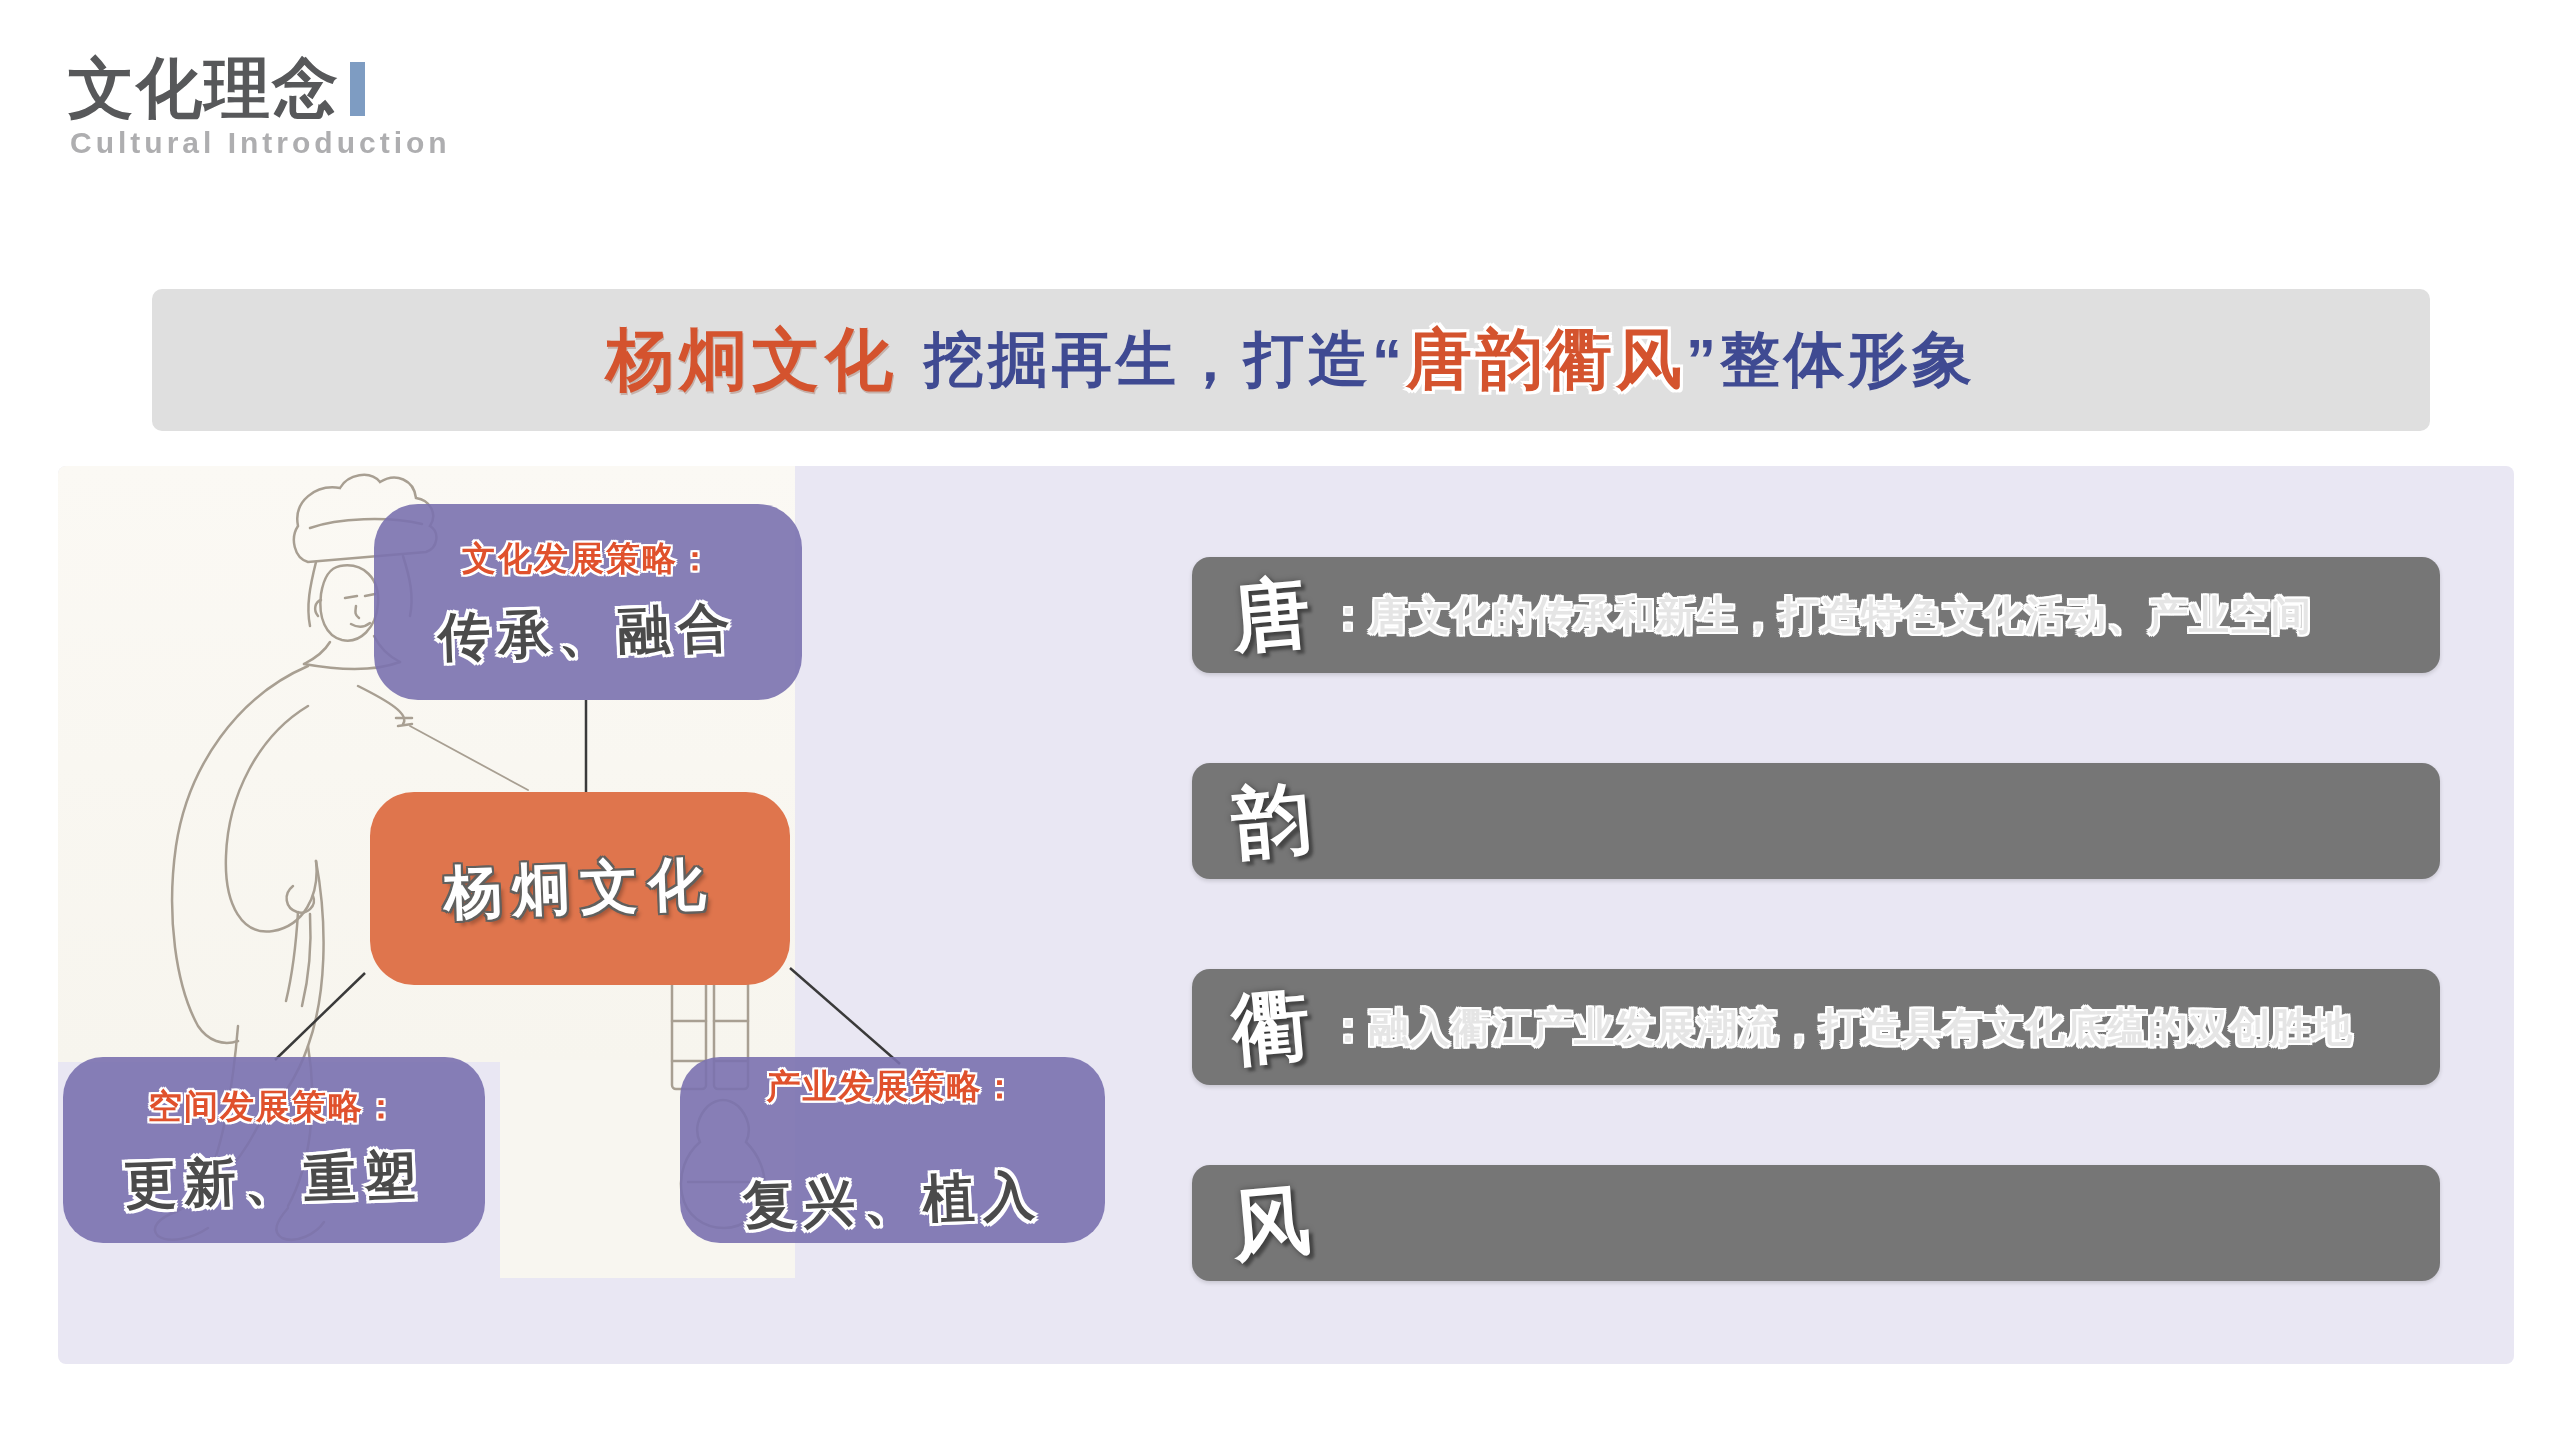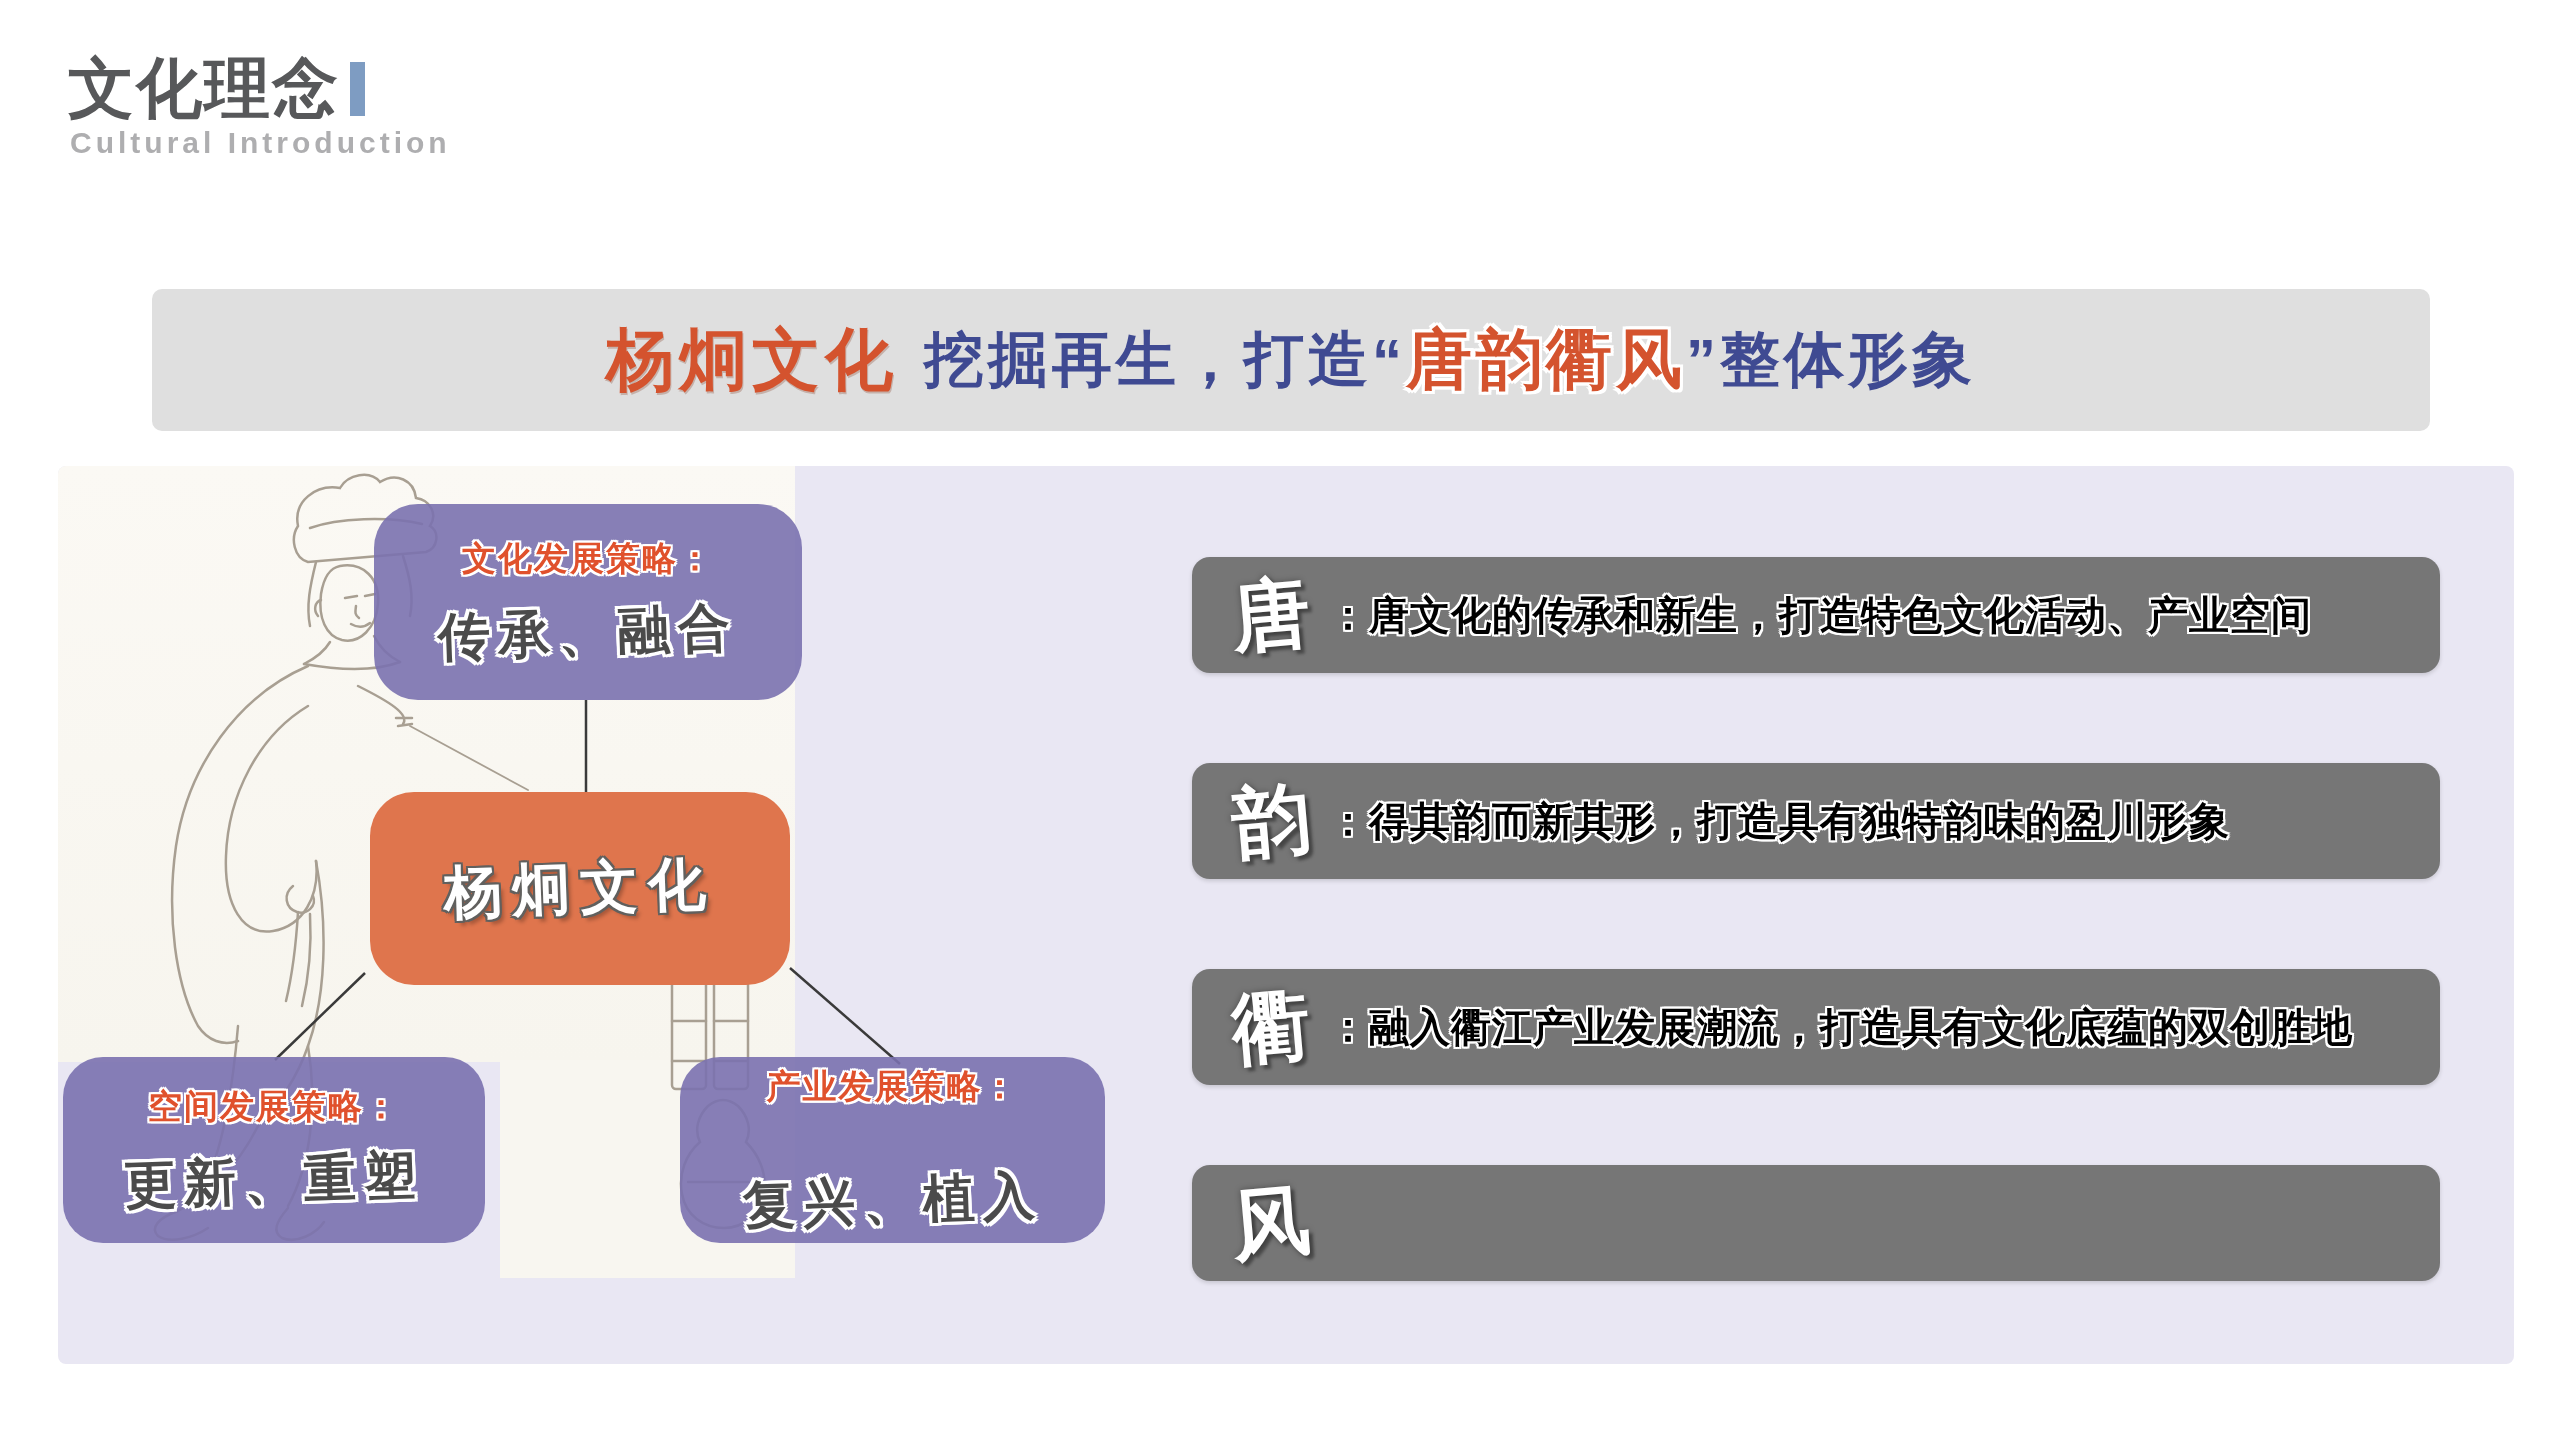--- a/index.html
+++ b/index.html
@@ -56,21 +56,21 @@
   .obox{position:absolute;left:312px;top:326px;width:420px;height:193px;z-index:2;
         background:#df754d;border-radius:44px;display:flex;align-items:center;justify-content:center;}
   .obox .val{font-size:58px;font-weight:700;color:#ffffff;letter-spacing:10px;transform:rotate(-2deg);}
 
   
   .srow{position:absolute;left:1134px;width:1248px;height:116px;z-index:2;background:#767676;
         border-radius:18px;display:flex;align-items:center;box-shadow:0 2px 4px rgba(0,0,0,0.15);}
   .schar{font-size:78px;font-weight:700;color:#ffffff;margin-left:40px;width:96px;flex:0 0 auto;
          transform:rotate(-5deg);
          text-shadow:0 0 6px rgba(0,0,0,0.35),4px 4px 3px rgba(0,0,0,0.35);}
-  .sdesc{font-size:40px;font-weight:700;color:#000000;letter-spacing:1px;white-space:nowrap;text-align:center;}
+  .sdesc{font-size:40px;font-weight:700;color:#e5e5e5;letter-spacing:1px;white-space:nowrap;text-align:center;}
 </style>
 </head>
 <body>
 
 <div class="stage">
 
   <div class="hdr">
     <span class="hdr-cn">文化理念</span>
     <span class="hdr-bar"></span>
   </div>
@@ -157,21 +157,20 @@
       <div class="lbl ow">产业发展策略：</div>
       <div class="val ow3">复兴、植入</div>
     </div>
 
     <div class="srow" style="top:91px">
       <span class="schar">唐</span>
       <span class="sdesc ow">：唐文化的传承和新生，打造特色文化活动、产业空间</span>
     </div>
     <div class="srow" style="top:297px">
       <span class="schar">韵</span>
-      <span class="sdesc ow">：得其韵而新其形，打造具有独特韵味的盈川形象</span>
     </div>
     <div class="srow" style="top:503px">
       <span class="schar">衢</span>
       <span class="sdesc ow">：融入衢江产业发展潮流，打造具有文化底蕴的双创胜地</span>
     </div>
     <div class="srow" style="top:699px">
       <span class="schar">风</span>
     </div>
 
   </div>

